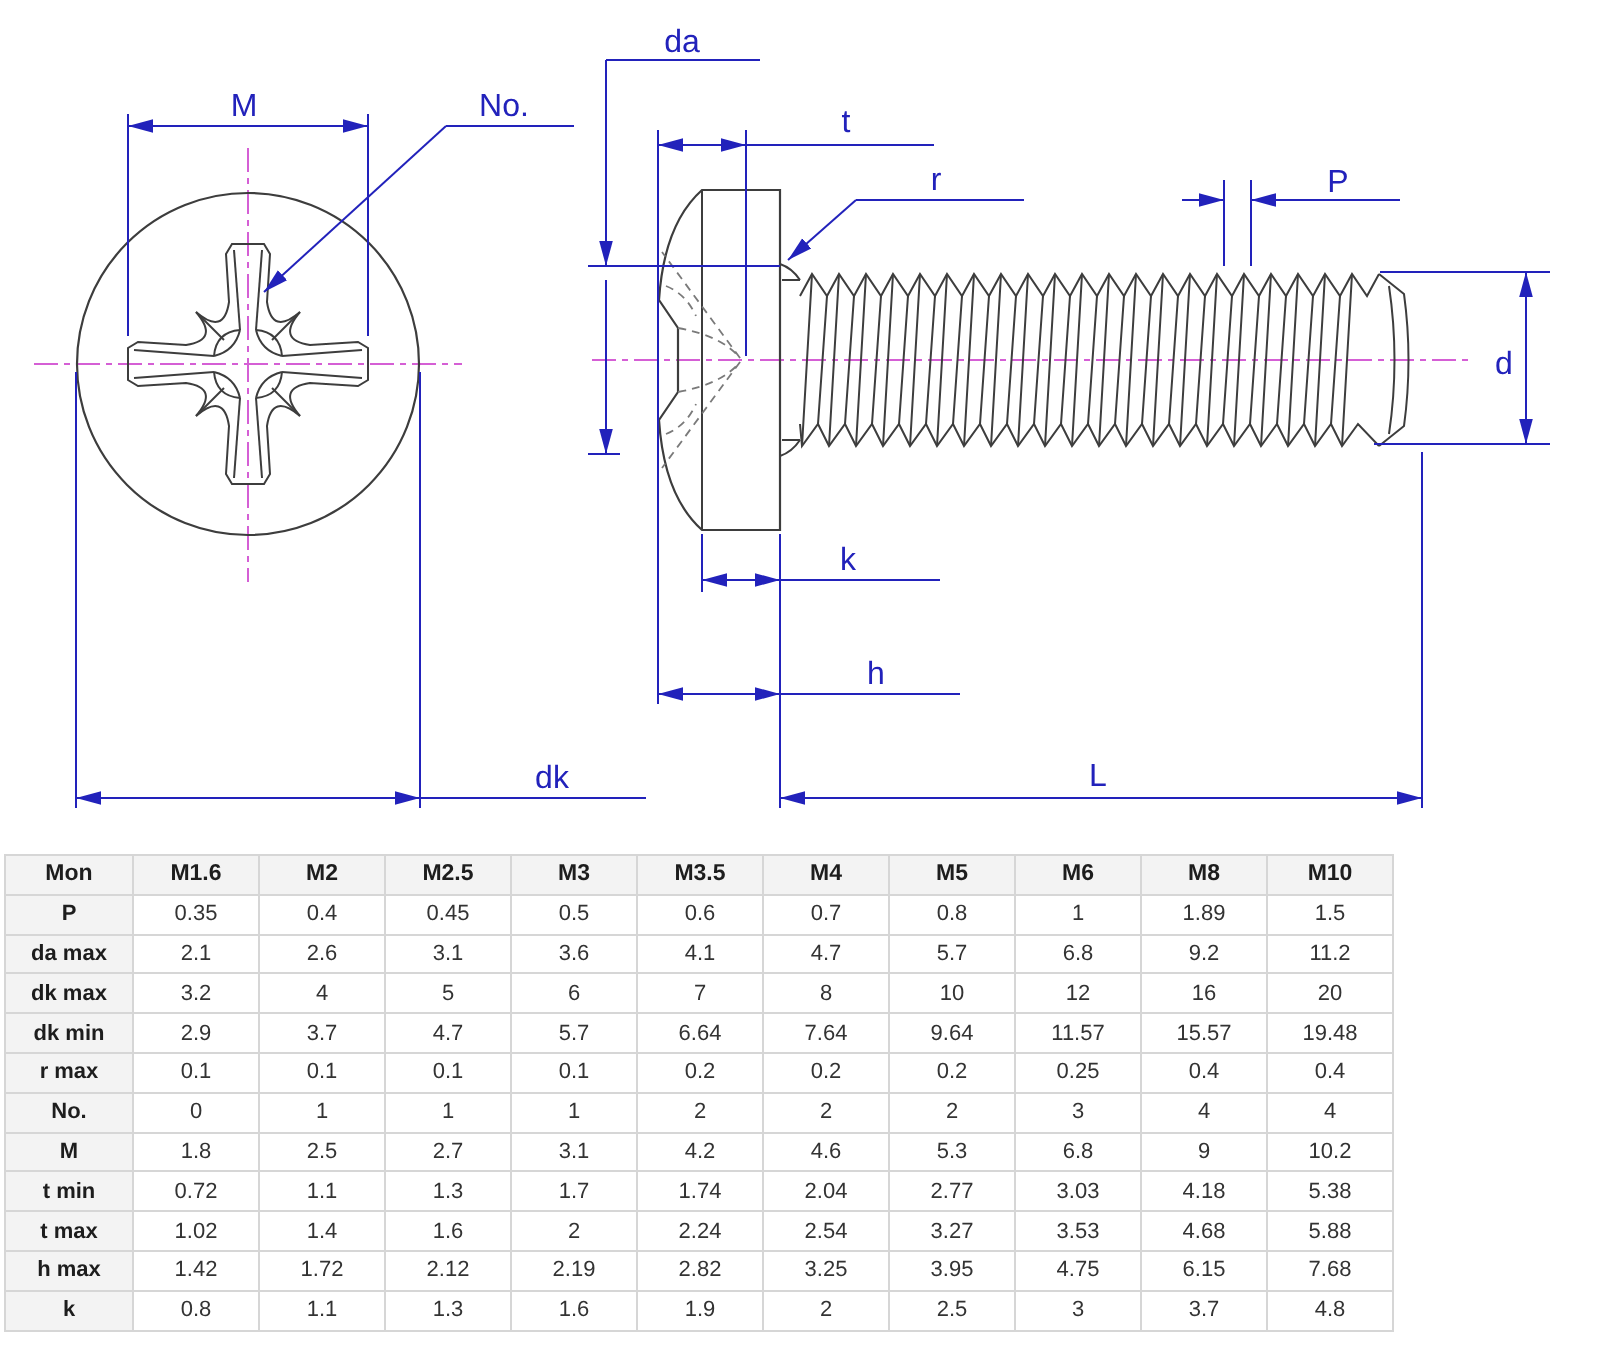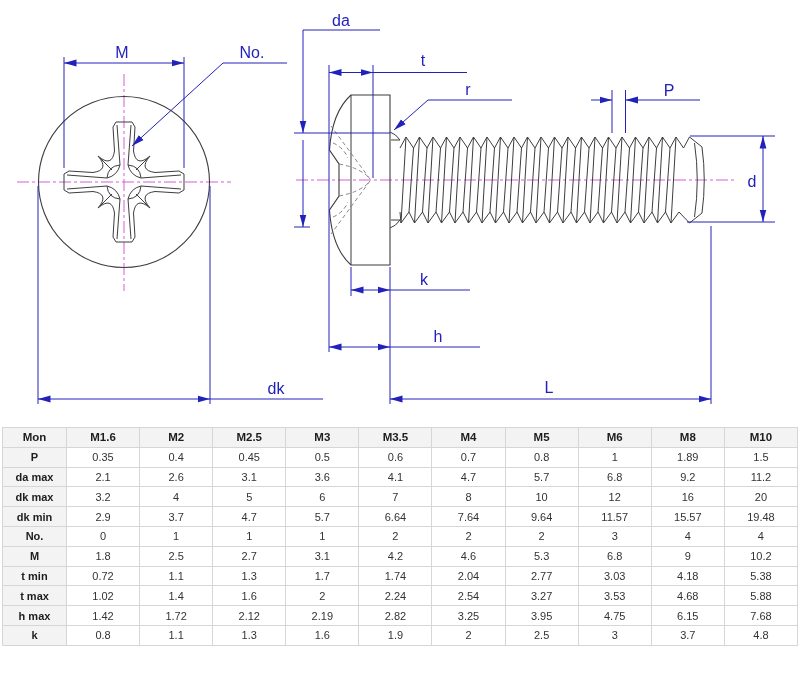--- a/index.html
+++ b/index.html
@@ -6,21 +6,21 @@
   #stage{position:relative;width:800px;height:686px;background:#ffffff;overflow:hidden;
          font-family:"Liberation Sans",sans-serif;}
   #drawing{position:absolute;left:0;top:0;}
   svg text{font-family:"Liberation Sans",sans-serif;fill:#2222bb;}
   .outl{stroke:#3d3d3d;stroke-width:1.1;fill:none;}
   .thin{stroke:#3d3d3d;stroke-width:1;fill:none;}
   .dim{stroke:#2222bb;stroke-width:1;fill:none;}
   .cl{stroke:#d55fd5;stroke-width:1;fill:none;stroke-dasharray:12 3 3 3;}
   .hid{stroke:#7a7a7a;stroke-width:0.9;fill:none;stroke-dasharray:4 3;}
 
-  .table-wrap{position:absolute;left:2px;top:427px;width:796px;}
+  .table-wrap{position:absolute;left:2px;top:427px;width:695px;}
   table{border-collapse:collapse;width:100%;table-layout:fixed;
         font:11px "Liberation Sans",sans-serif;color:#333;}
   th,td{border:1px solid #d6d6d6;height:18.8px;text-align:center;vertical-align:middle;padding:0;}
   thead th{background:#f3f3f3;font-weight:bold;font-size:11.5px;color:#1d1d1d;}
   tbody th{background:#f3f3f3;font-weight:bold;font-size:11px;color:#1d1d1d;}
   tbody td{background:#ffffff;}
 </style>
 </head>
 <body>
 
@@ -249,20 +249,33 @@
             <td>4.7</td>
             <td>5.7</td>
             <td>6.64</td>
             <td>7.64</td>
             <td>9.64</td>
             <td>11.57</td>
             <td>15.57</td>
             <td>19.48</td>
           </tr>
           <tr>
+            <th>r max</th>
+            <td>0.1</td>
+            <td>0.1</td>
+            <td>0.1</td>
+            <td>0.1</td>
+            <td>0.2</td>
+            <td>0.2</td>
+            <td>0.2</td>
+            <td>0.25</td>
+            <td>0.4</td>
+            <td>0.4</td>
+          </tr>
+          <tr>
             <th>No.</th>
             <td>0</td>
             <td>1</td>
             <td>1</td>
             <td>1</td>
             <td>2</td>
             <td>2</td>
             <td>2</td>
             <td>3</td>
             <td>4</td>

